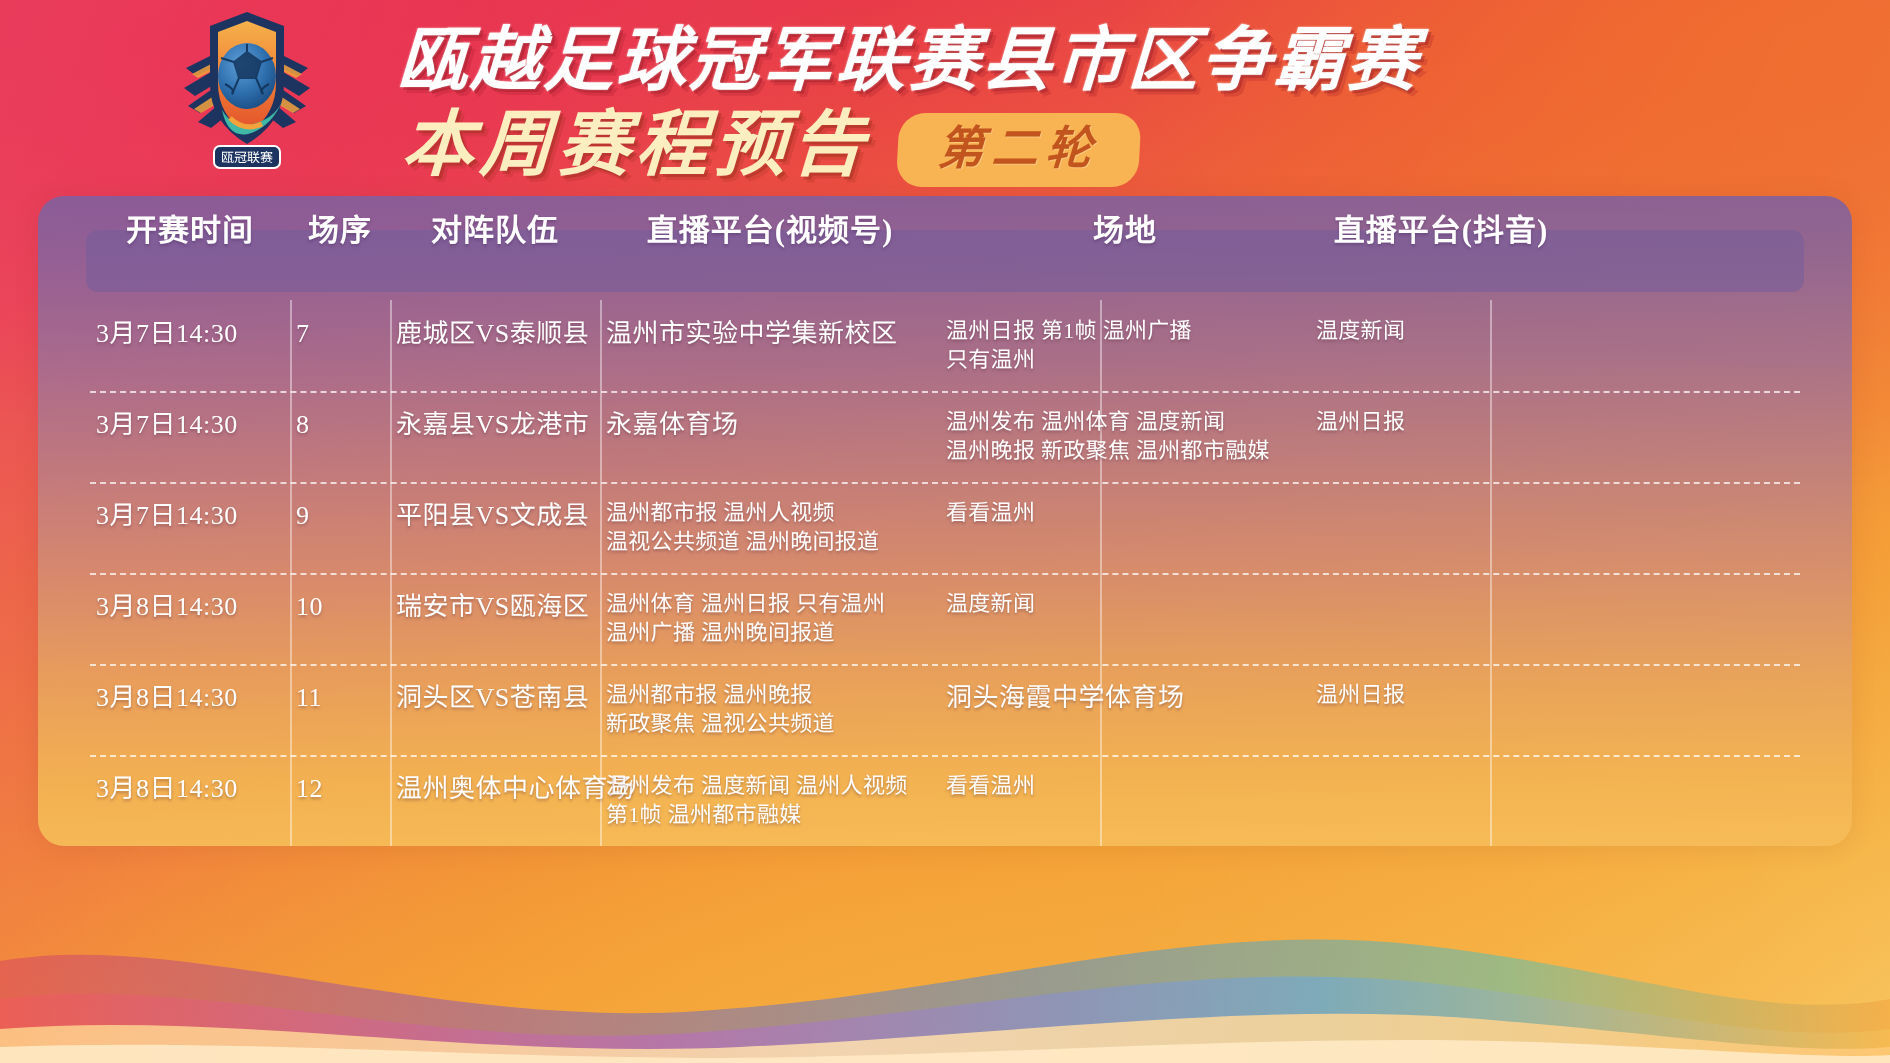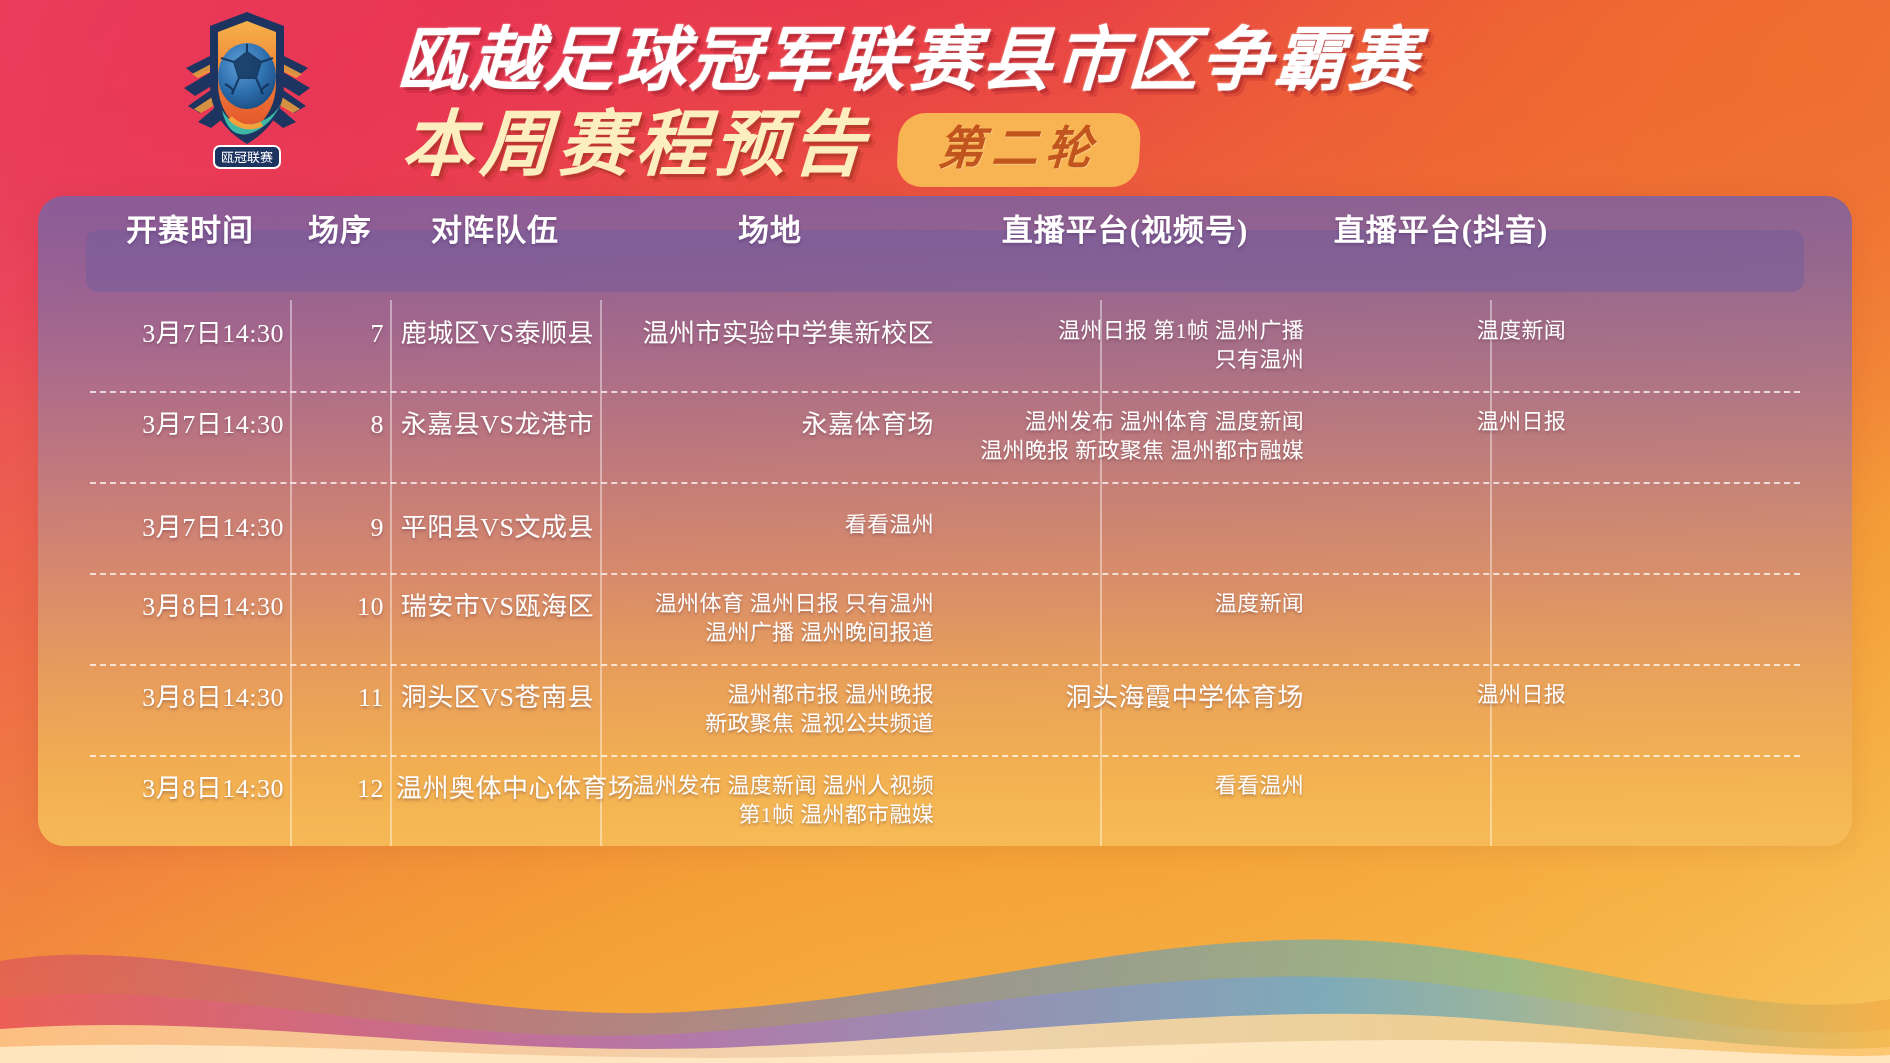--- a/index.html
+++ b/index.html
@@ -183,21 +183,21 @@
     align-items: center;
   }
   .trow + .trow::before {
     content: "";
     position: absolute;
     left: 52px; right: 52px; top: 0;
     height: 0;
     border-top: 2px dashed rgba(255,255,255,0.72);
   }
   .td {
-    text-align: right;
+    text-align: left;
     color: #ffffff;
     font-family: "Liberation Serif", "DejaVu Serif", serif;
     font-size: 26px;
     line-height: 1.30;
     letter-spacing: 0.5px;
     padding: 0 6px;
     text-shadow: 0 2px 3px rgba(90,45,60,0.40);
     white-space: nowrap;
   }
   .td.small {
@@ -303,22 +303,22 @@
   </div>
 
   <div class="card">
 
     <div class="thead"></div>
     <div class="thead-inner">
       <div class="grid">
         <div class="th">开赛时间</div>
         <div class="th">场序</div>
         <div class="th">对阵队伍</div>
+        <div class="th">直播平台(视频号)</div>
         <div class="th">场地</div>
-        <div class="th">直播平台(视频号)</div>
         <div class="th">直播平台(抖音)</div>
       </div>
     </div>
 
     <div class="tbody">
 
       <div class="vlines">
         <div class="vline" style="left:252px"></div>
         <div class="vline" style="left:352px"></div>
         <div class="vline" style="left:562px"></div>
@@ -346,20 +346,21 @@
           <div class="td small">温州发布 温州体育 温度新闻<br>温州晚报 新政聚焦 温州都市融媒</div>
           <div class="td small">温州日报</div>
         </div>
       </div>
 
       <div class="trow">
         <div class="grid">
           <div class="td">3月7日14:30</div>
           <div class="td num">9</div>
           <div class="td">平阳县VS文成县</div>
+          <div class="td small">温州都市报 温州人视频<br>温视公共频道 温州晚间报道</div>
           <div class="td small">看看温州</div>
         </div>
       </div>
 
       <div class="trow">
         <div class="grid">
           <div class="td">3月8日14:30</div>
           <div class="td num">10</div>
           <div class="td">瑞安市VS瓯海区</div>
           <div class="td small">温州体育 温州日报 只有温州<br>温州广播 温州晚间报道</div>

